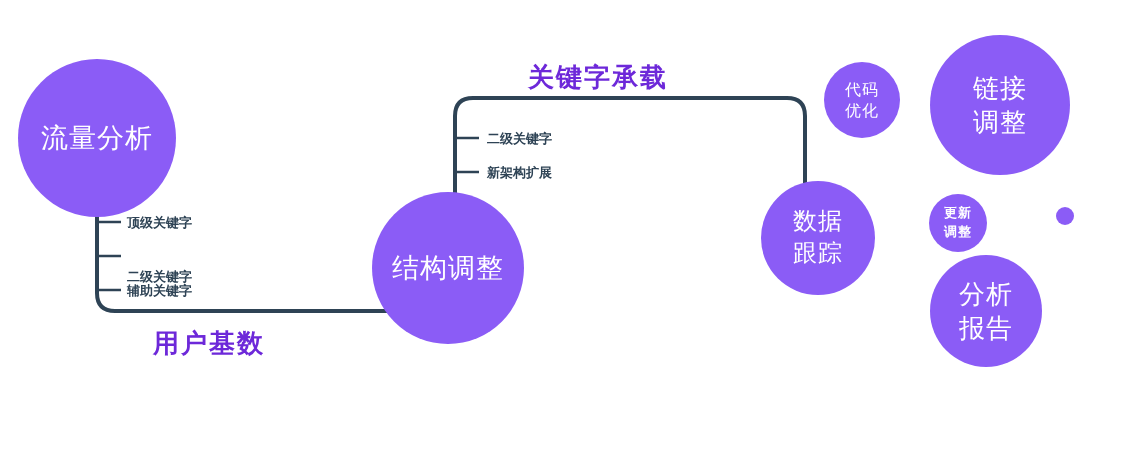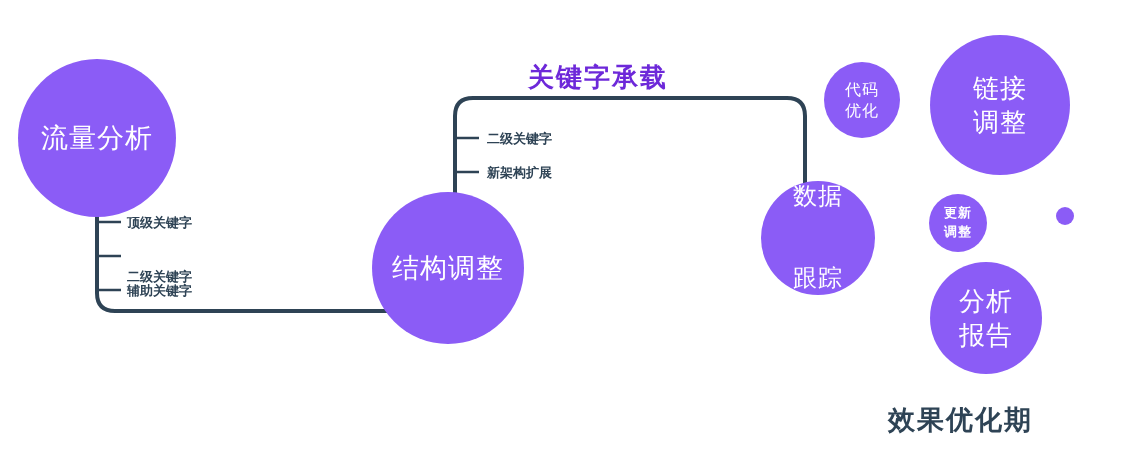--- a/index.html
+++ b/index.html
@@ -37,26 +37,26 @@
     display: flex;
     flex-direction: column;
     align-items: center;
     justify-content: center;
     text-align: center;
     line-height: 1.32;
     letter-spacing: 1px;
   }
   .node-traffic   { left: 18px;  top: 59px;  width: 158px; height: 158px; font-size: 27px; }
   .node-structure { left: 372px; top: 192px; width: 152px; height: 152px; font-size: 27px; text-align: center; }
-  .node-tracking  { left: 761px; top: 181px; width: 114px; height: 114px; font-size: 24px; justify-content: space-between; }
+  .node-tracking  { left: 761px; top: 181px; width: 114px; height: 114px; font-size: 24px; }
   .node-code      { left: 824px; top: 62px;  width: 76px;  height: 76px;  font-size: 16px; }
   .node-link      { left: 930px; top: 35px;  width: 140px; height: 140px; font-size: 26px; }
   .node-update    { left: 929px; top: 194px; width: 58px;  height: 58px;  font-size: 13px; font-weight: bold; line-height: 1.45; text-align: center; }
   .node-dot       { left: 1056px; top: 207px; width: 18px; height: 18px; }
-  .node-report    { left: 930px; top: 262px; width: 112px; height: 112px; font-size: 26px; }
+  .node-report    { left: 930px; top: 255px; width: 112px; height: 112px; font-size: 26px; }
 
   .tick-label {
     position: absolute;
     color: #2e4355;
     font-size: 13px;
     font-weight: 600;
     white-space: nowrap;
   }
   .edge-label {
     position: absolute;
@@ -131,17 +131,17 @@
     <span>报告</span>
   </div>
 
   <div class="tick-label" style="left:127px; top:214px;">顶级关键字</div>
   <div class="tick-label" style="left:127px; top:248px;margin-top:20px;">二级关键字</div>
   <div class="tick-label" style="left:127px; top:282px;text-align:center;">辅助关键字</div>
 
   <div class="tick-label" style="left:487px; top:130px;">二级关键字</div>
   <div class="tick-label" style="left:487px; top:164px;">新架构扩展</div>
 
+  <div class="edge-label" style="left:153px; top:326px;">用户基数</div>
   <div class="edge-label" style="left:528px; top:60px;">关键字承载</div>
 
-  <div class="footer-label">效果优化期</div>
 
 </div>
 
 </body></html>

